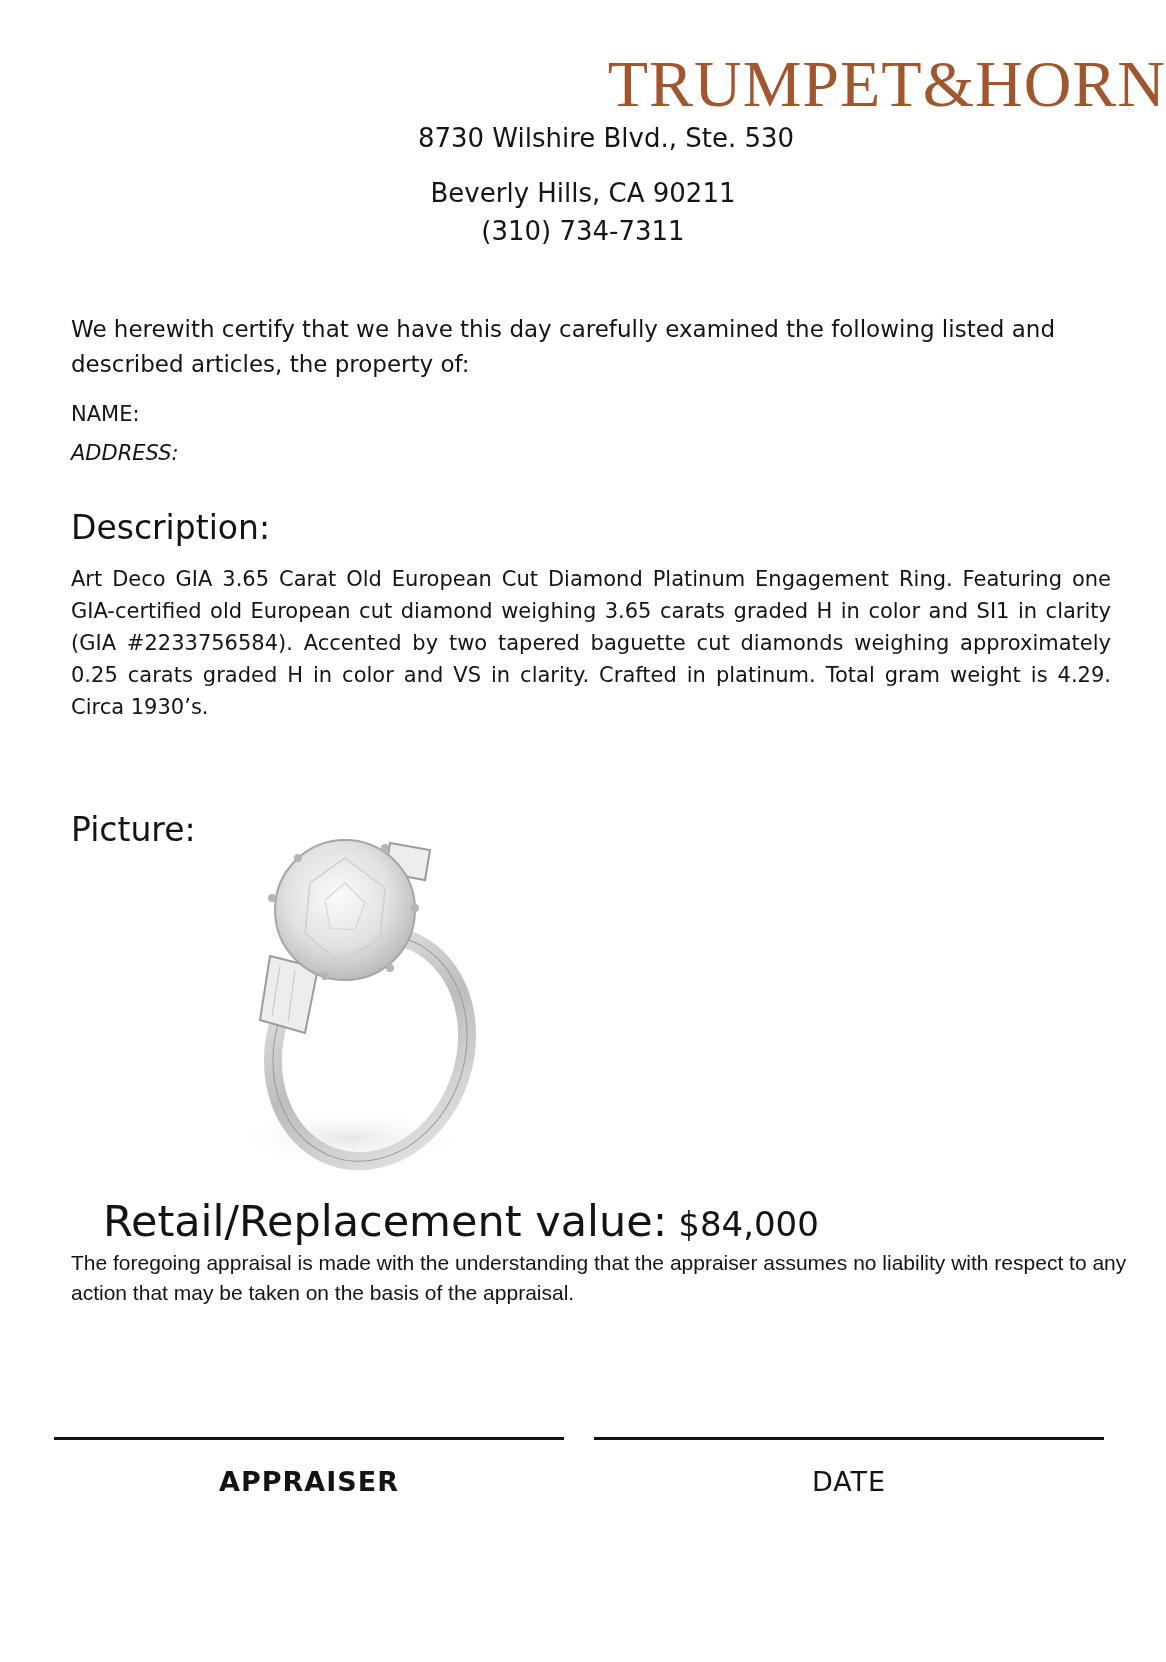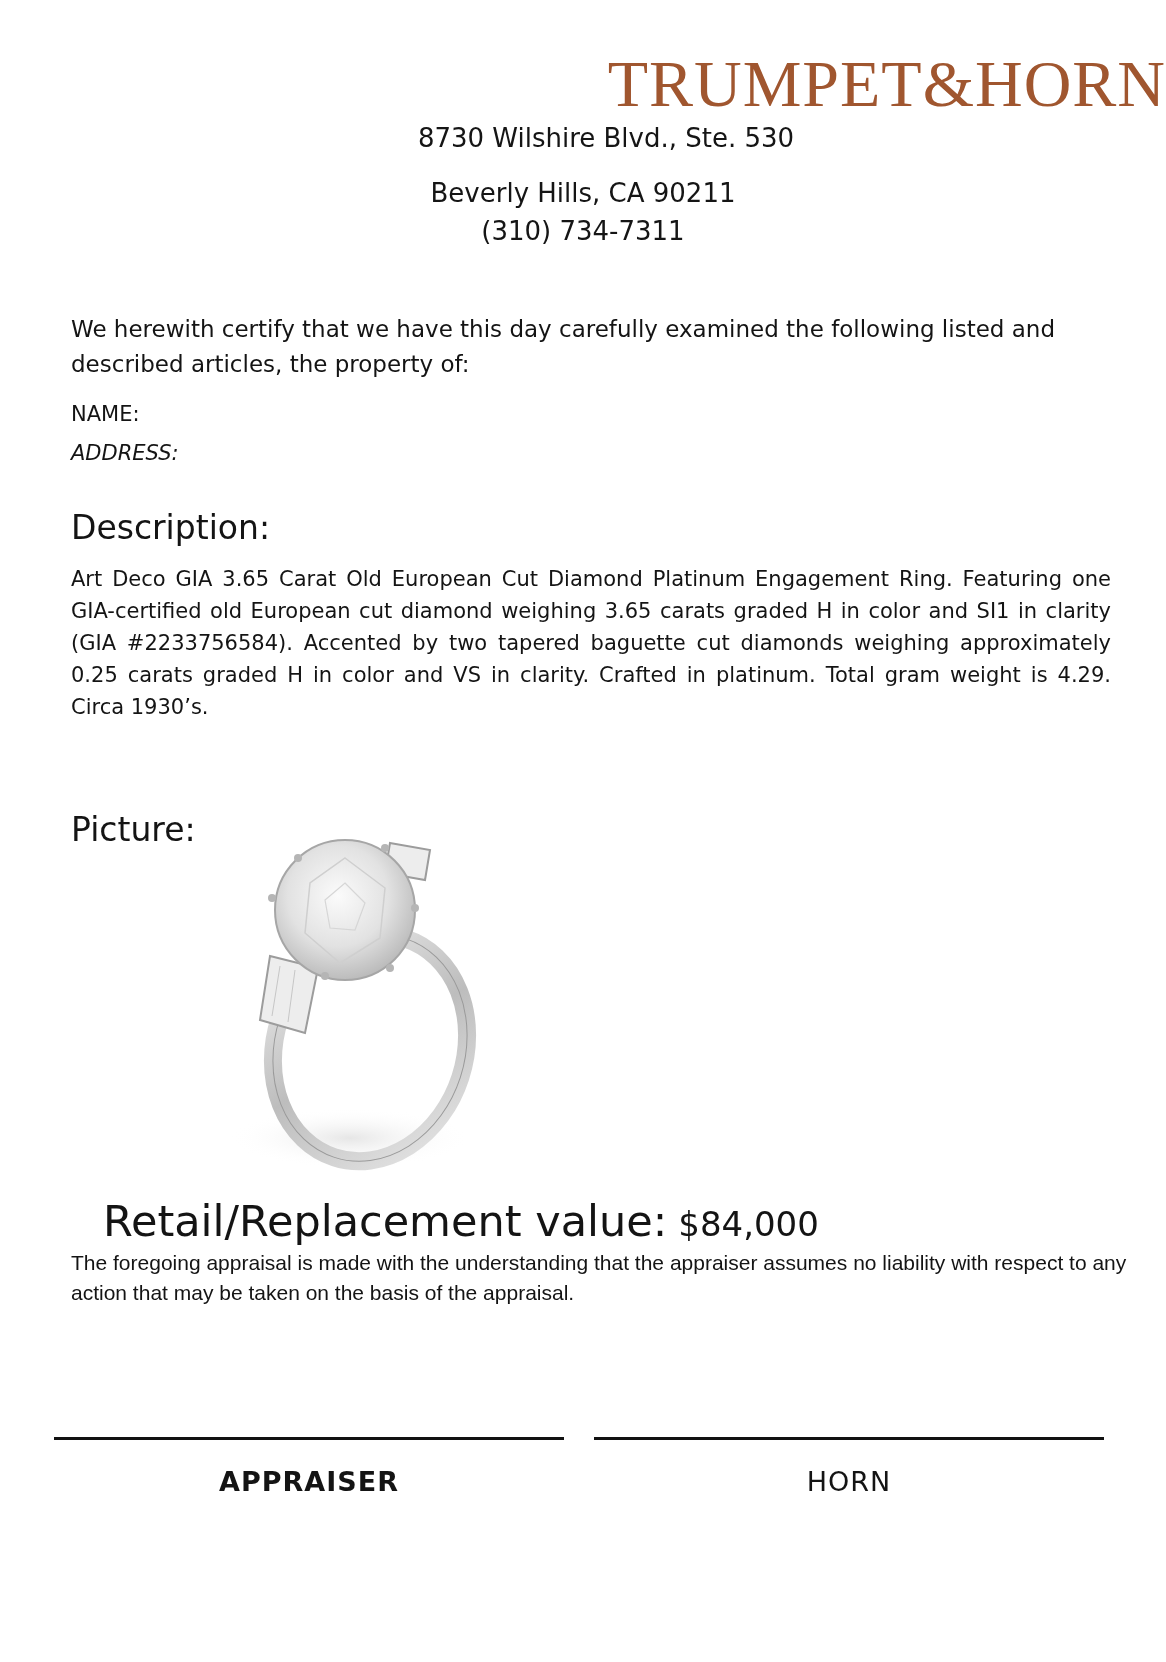--- a/index.html
+++ b/index.html
@@ -79,13 +79,13 @@
   <span class="value-label">Retail/Replacement value:</span>
   <span class="value-amt">$84,000</span>
 </div>
 
 <div class="abs disclaimer">The foregoing appraisal is made with the understanding that the appraiser assumes no liability with respect to any action that may be taken on the basis of the appraisal.</div>
 
 <div class="abs sigline" style="left:54px; width:510px;"></div>
 <div class="abs sigline" style="left:594px; width:510px;"></div>
 
 <div class="abs siglabel" style="left:54px; width:510px;font-weight:bold;">APPRAISER</div>
-<div class="abs siglabel" style="left:594px; width:510px;">HORN</div>
+<div class="abs siglabel" style="left:594px; width:510px;">DATE</div>
 
 </body></html>

